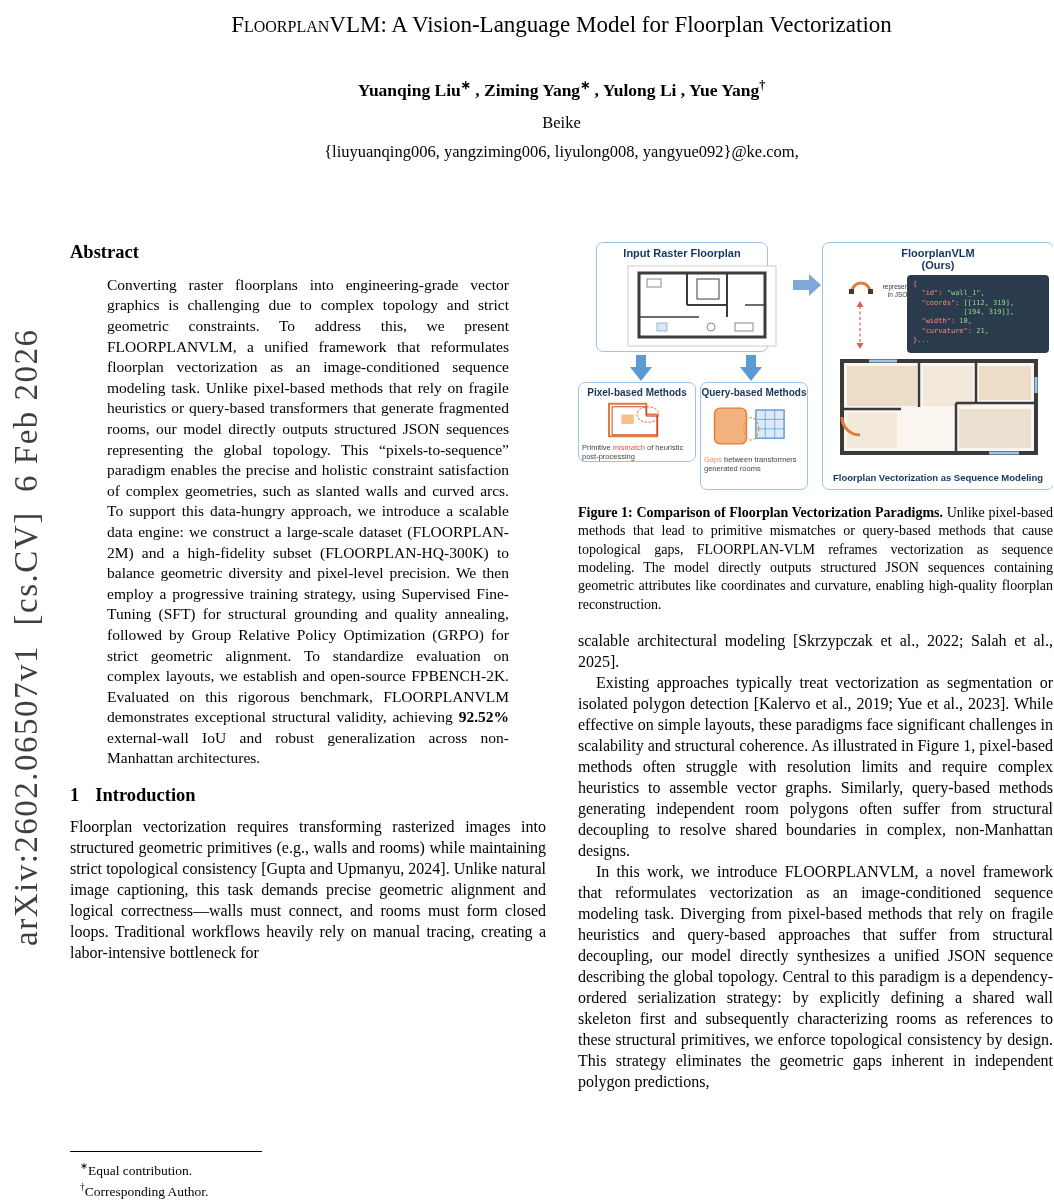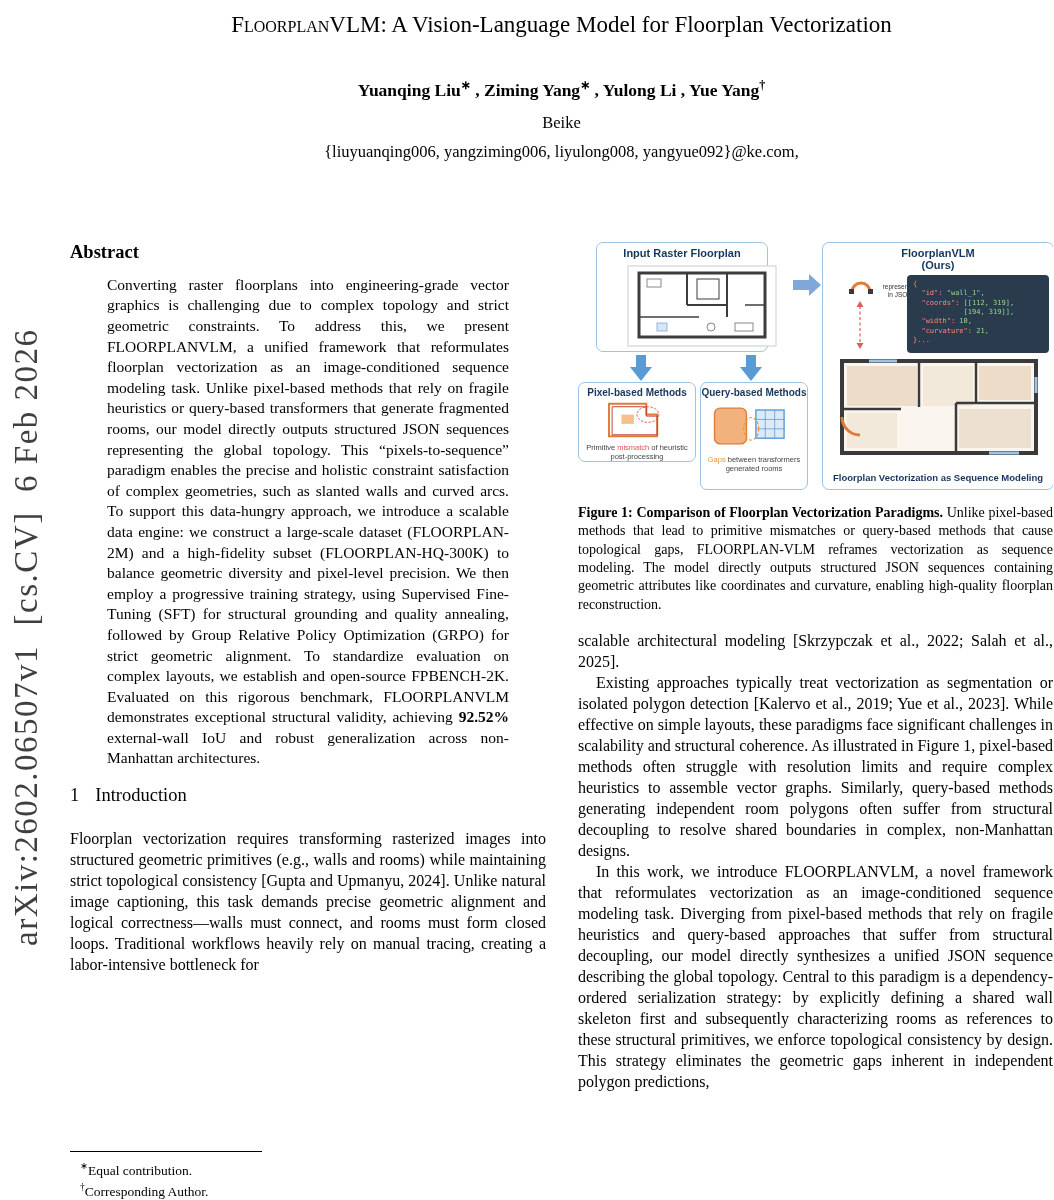--- a/index.html
+++ b/index.html
@@ -16,21 +16,21 @@
   .authors sup { font-size:12px; }
   .affiliation { margin-top:12px; font-size:16.5px; }
   .emails { margin-top:9px; font-size:16.5px; }
 
   .columns { margin-left:70px; width:983px; margin-top:80px; display:flex; gap:32px; height:960px; overflow:hidden; }
   .col-left { width:476px; display:flex; flex-direction:column; }
   .col-right { width:475px; }
 
   .abstract-heading { font-size:18.5px; text-align:left; margin-bottom:12px; font-weight:bold; }
   .abstract-text { font-size:15.5px; line-height:20.6px; text-align:justify; padding:0 37px; }
-  .section-heading { font-size:18.5px; font-weight:normal; margin-top:16px; margin-bottom:22px; }
+  .section-heading { font-size:18.5px; font-weight:bold; margin-top:16px; margin-bottom:10px; }
   .sec-num { margin-right:16px; }
   .body-text { font-size:16px; line-height:21px; text-align:justify; }
   .indent { text-indent:18px; }
 
   .footnotes { margin-top:auto; padding-bottom:2px; }
   .fn-rule { width:192px; border-top:1px solid #000; margin-bottom:6px; }
   .fn { font-size:13.5px; line-height:17.5px; padding-left:10px; }
   .fn sup { font-size:9.5px; }
 
   
@@ -41,21 +41,21 @@
 
   .box-input { left:18px; top:0; width:172px; height:110px; }
   .box-input svg { position:absolute; left:30px; top:22px; }
   .arrow-down { position:absolute; }
   .ad1 { left:52px; top:113px; }
   .ad2 { left:162px; top:113px; }
   .arrow-right { position:absolute; left:215px; top:32px; }
 
   .box-pixel { left:0; top:140px; width:118px; height:80px; display:flex; flex-direction:column; align-items:center; }
   .box-query { left:122px; top:140px; width:108px; height:108px; display:flex; flex-direction:column; align-items:center; }
-  .fcap { font-size:7.5px; line-height:9px; color:#444; text-align:center; padding:2px 3px 0 3px; }
+  .fcap { font-size:7.5px; line-height:9px; color:#444; text-align:left; padding:2px 3px 0 3px; }
   .red { color:#e05252; } .orange { color:#e8973a; }
 
   .box-vlm { left:244px; top:0; width:232px; height:248px; }
   .vlm-title { margin-top:4px; }
   .arc-icon { position:absolute; left:26px; top:34px; }
   .rep-label { position:absolute; left:52px; top:40px; width:50px; font-size:6.5px; line-height:8px;
                text-align:center; white-space:pre-line; color:#333; }
   .dashed-connector { position:absolute; left:32px; top:58px; }
   .code-block { position:absolute; left:84px; top:32px; width:142px; height:78px; background:#2b3b4e;
                 border-radius:4px; padding:5px 6px; font-family:"DejaVu Sans Mono", monospace;

